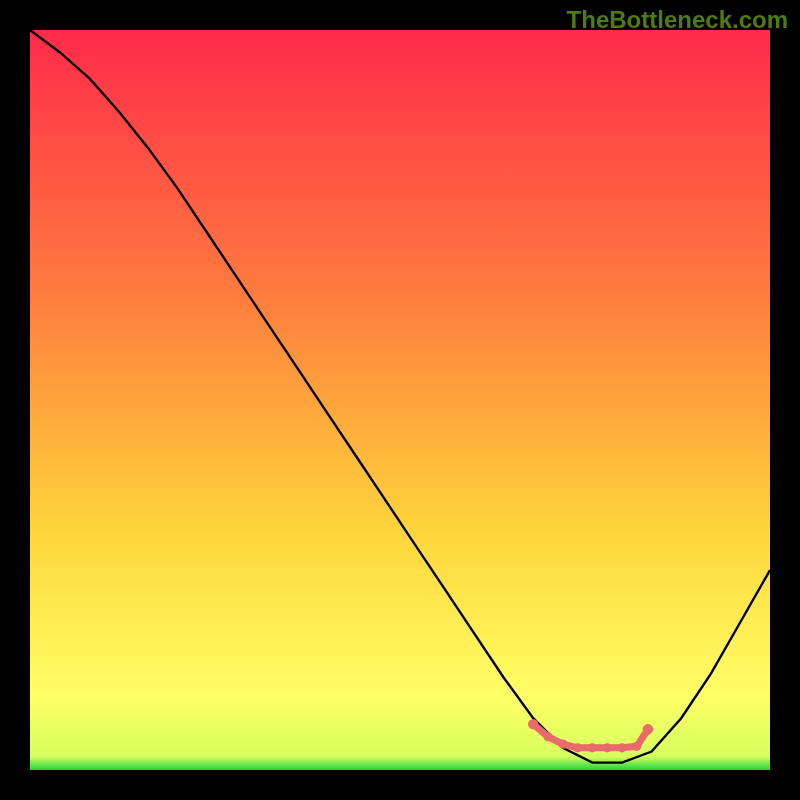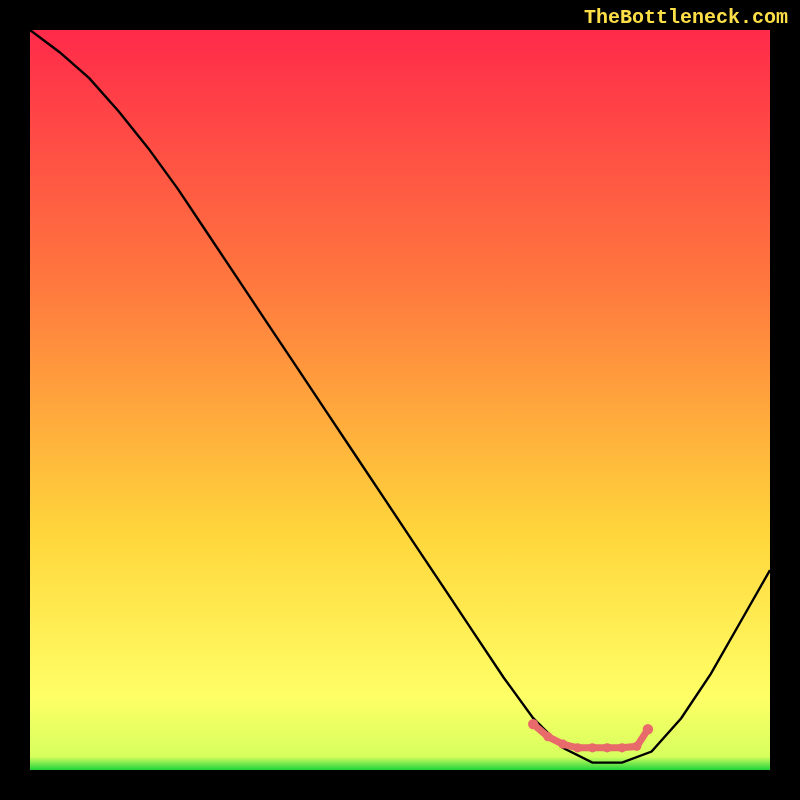--- a/index.html
+++ b/index.html
@@ -20,24 +20,24 @@
     position: absolute;
     left: 30px;
     top: 30px;
     width: 740px;
     height: 740px;
   }
   .watermark {
     position: absolute;
     top: 6px;
     right: 12px;
-    font-family: Liberation Mono, monospace;
-    font-size: 20px;
+    font-family: Liberation Sans, sans-serif;
+    font-size: 24px;
     font-weight: bold;
-    color: #fde047;
+    color: #4d7c0f;
     letter-spacing: 0px;
     z-index: 20;
   }
   svg {
     display: block;
   }
 </style>
 </head>
 <body>
 

